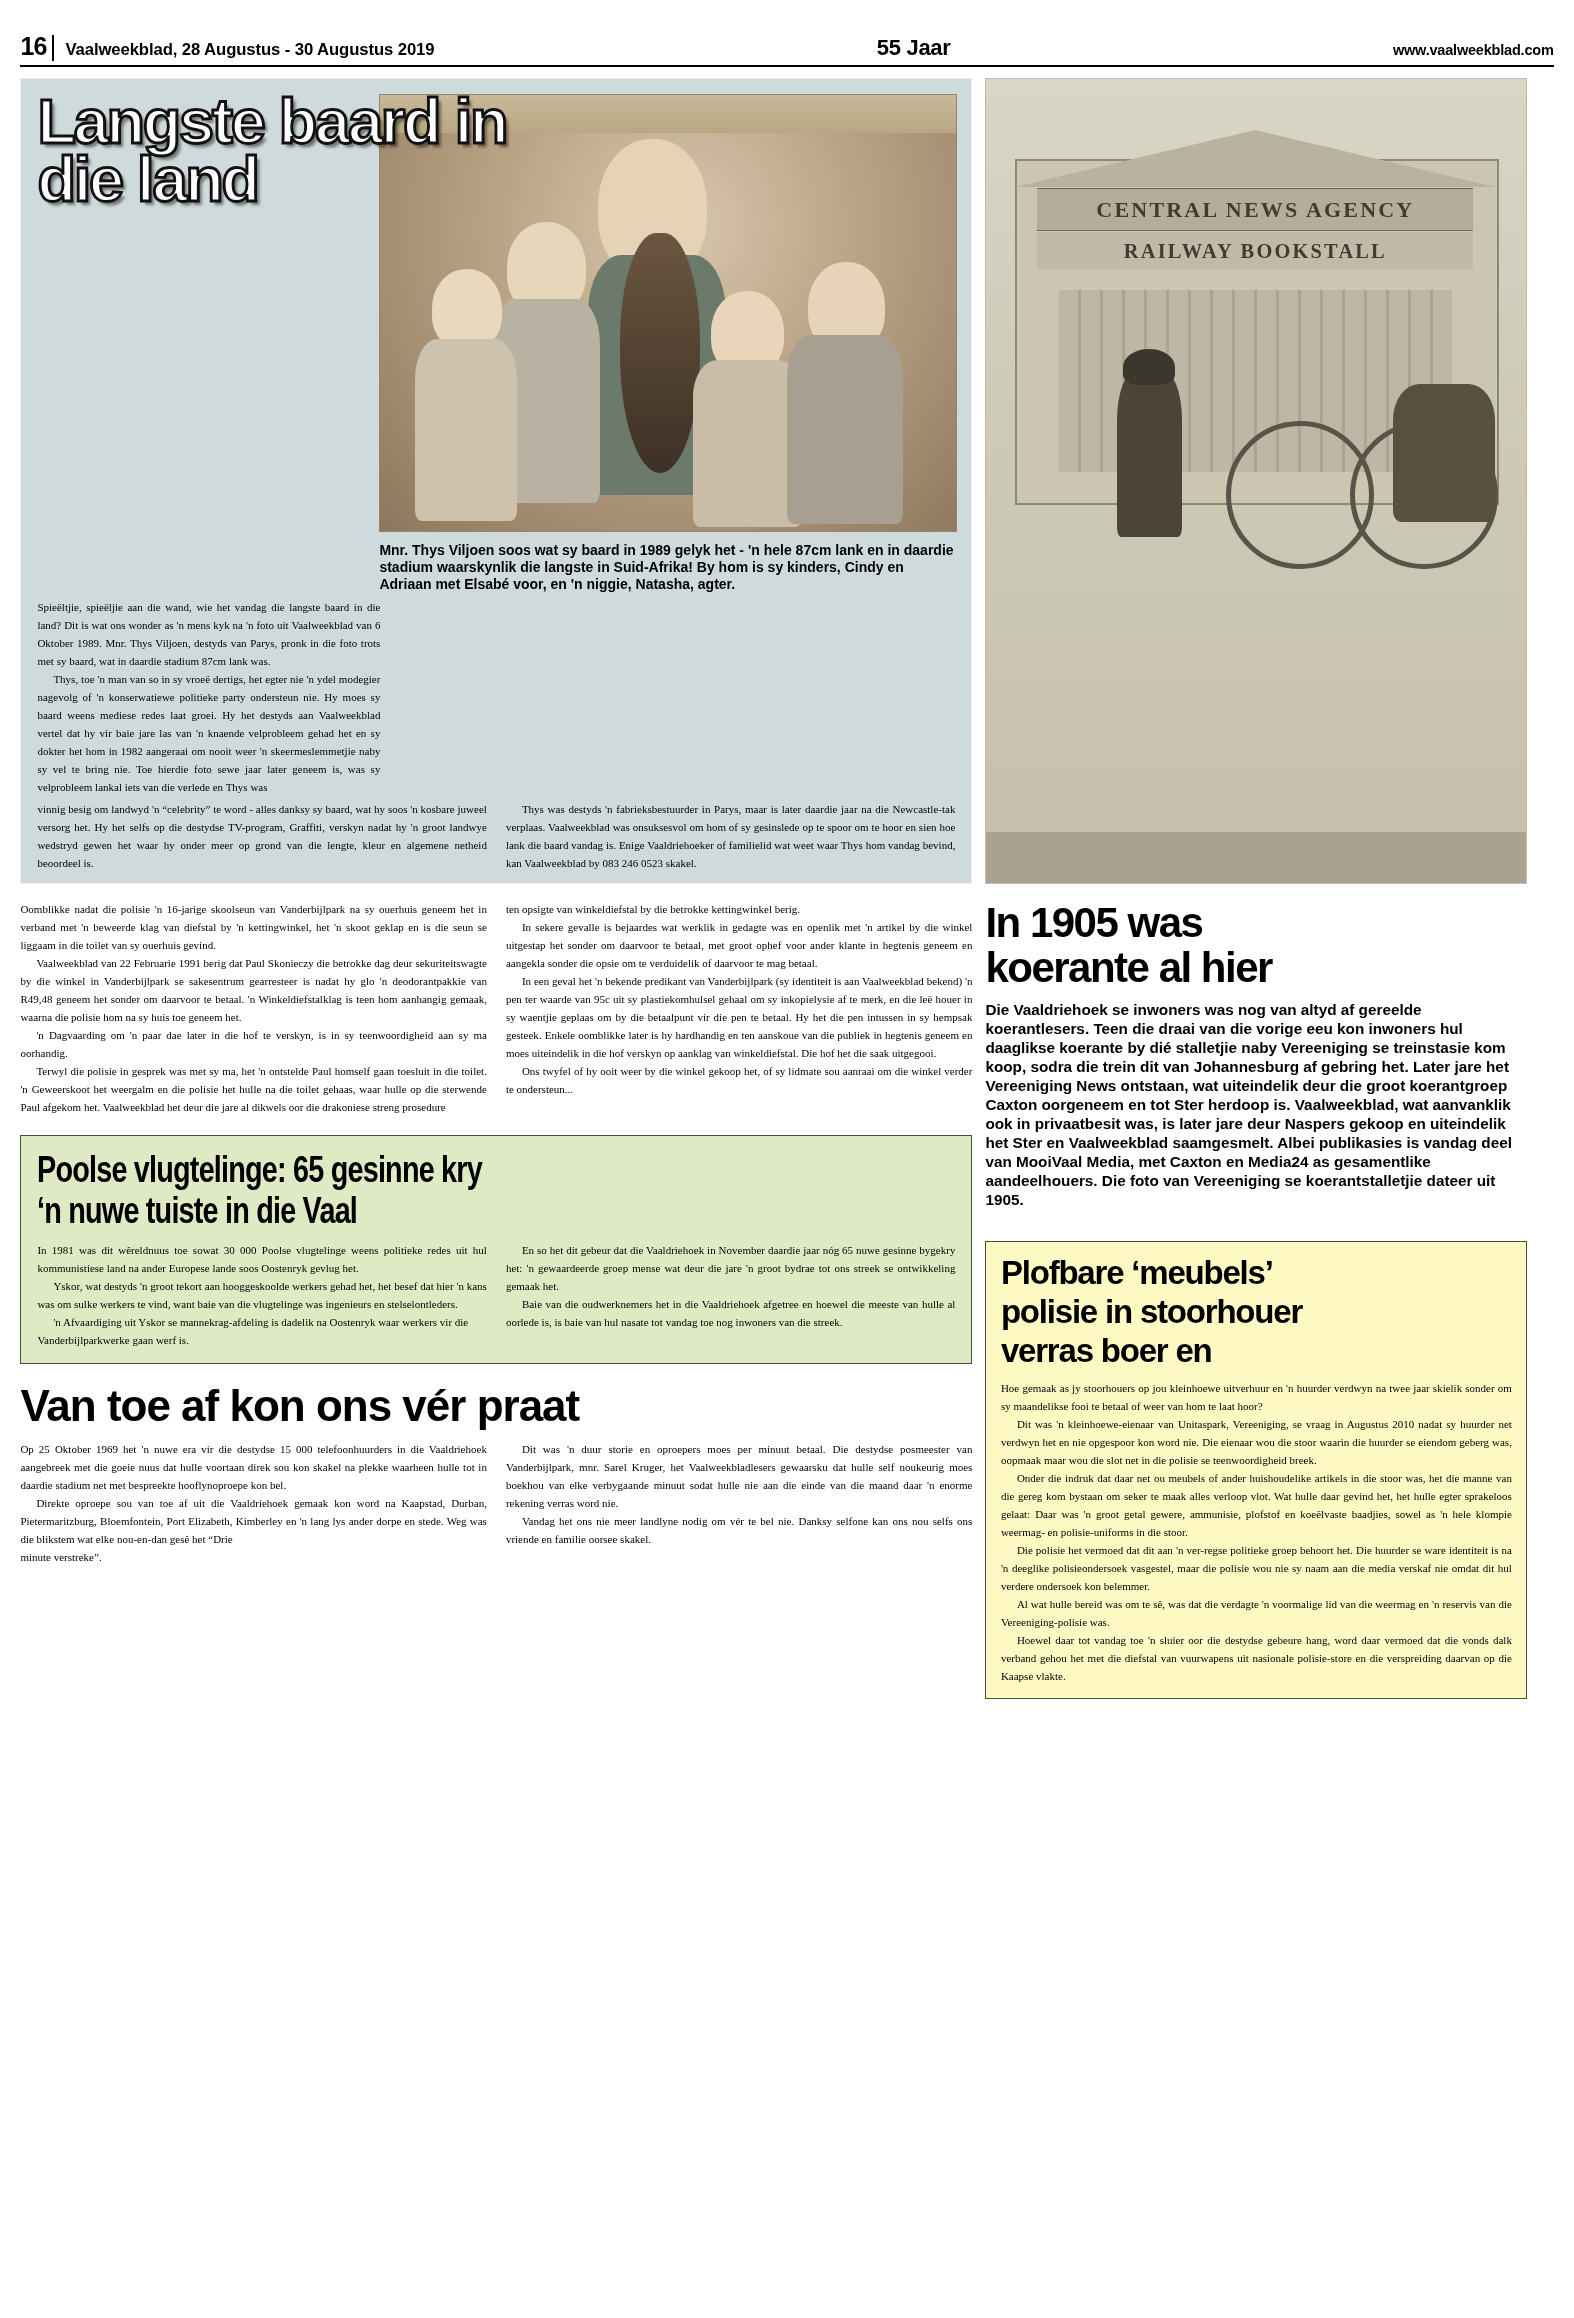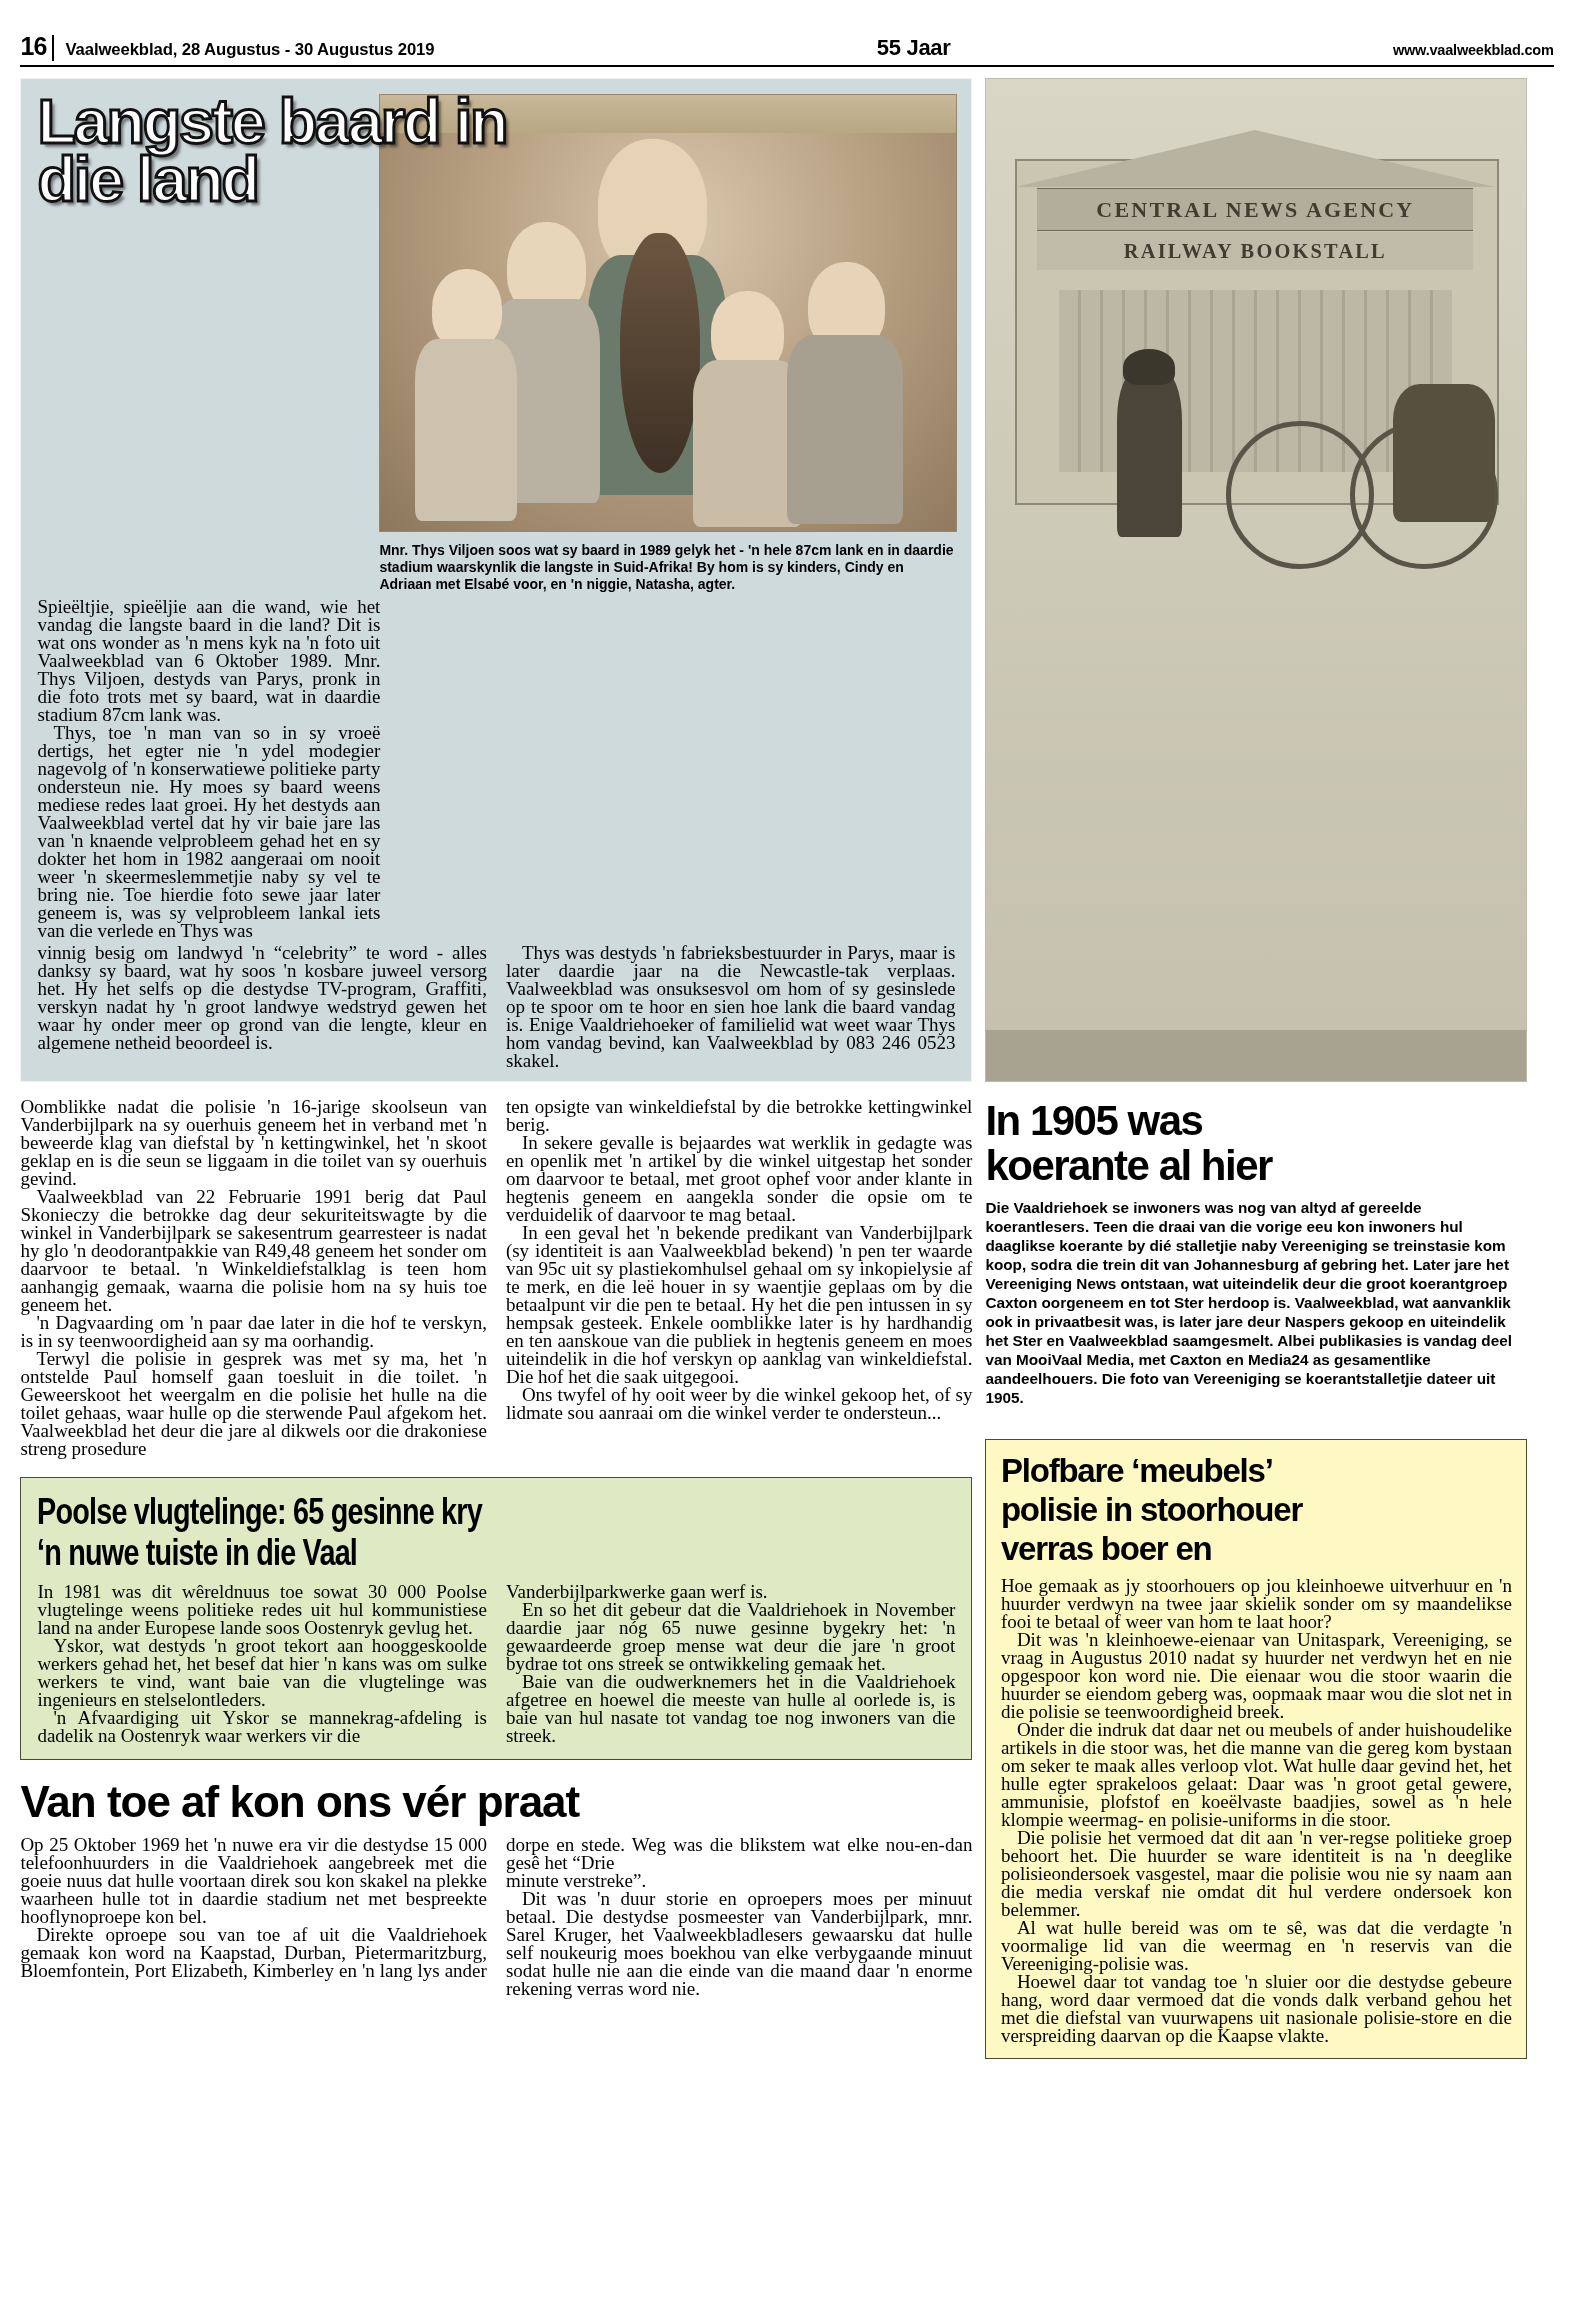--- a/index.html
+++ b/index.html
@@ -10,21 +10,21 @@
   .masthead{display:flex;align-items:flex-end;gap:0;padding:16px 0 0 0;height:45px;}
   .folio{font-family:"Liberation Sans",sans-serif;font-weight:bold;font-size:25px;line-height:30.5px;letter-spacing:-0.7px;padding-right:5px;}
   .mast-rule{border-left:2.2px solid #000;padding-left:11.6px;display:flex;align-items:baseline;flex:1;}
   .mast-pub{font-family:"Liberation Sans",sans-serif;font-weight:bold;font-size:16.7px;letter-spacing:-0.1px;white-space:nowrap;}
   .mast-mid{font-family:"Liberation Sans",sans-serif;font-weight:bold;font-size:22px;letter-spacing:-0.3px;margin:0 auto;white-space:nowrap;}
   .mast-url{font-family:"Liberation Sans",sans-serif;font-weight:bold;font-size:14.5px;letter-spacing:-0.2px;white-space:nowrap;}
   .mast-underline{border-bottom:2.2px solid #000;margin:4.4px 0 10.2px 0;}
 
   
   .cols2{column-count:2;column-gap:19px;}
-  p.body{font-size:19px;line-height:18px;text-align:justify;margin:0;text-indent:16px;hyphens:none;}
+  p.body{font-size:11px;line-height:18px;text-align:justify;margin:0;text-indent:16px;hyphens:none;}
   p.body.first{text-indent:0;}
   .hd-cond{font-family:"Liberation Sans",sans-serif;font-weight:bold;letter-spacing:-1px;transform:scaleX(.80);transform-origin:left center;white-space:nowrap;}
 
   
   .top{display:flex;gap:13px;align-items:stretch;}
   .feature{position:relative;width:952px;background:#cfdadd;border:1.5px solid #f0f0f0;box-sizing:border-box;padding:13px 16px 10.2px 16px;}
   .feat-title{position:relative;z-index:3;}
   .feat-title .ln{font-family:"Liberation Sans",sans-serif;font-weight:bold;font-size:63px;line-height:58px;color:#fff;
       -webkit-text-stroke:2.9px #111;letter-spacing:-2.2px;
       text-shadow:3.6px 4.4px 2.9px rgba(0,0,0,.45);white-space:nowrap;}
@@ -168,20 +168,21 @@
 
       <div style="margin-top:17.4px;">
         <h2 class="huge">
           <span class="hd-cond">Van toe af kon ons vér praat</span>
         </h2>
         <div class="cols2">
           <p class="body first">Op 25 Oktober 1969 het 'n nuwe era vir die destydse 15 000 telefoonhuurders in die Vaaldriehoek aangebreek met die goeie nuus dat hulle voortaan direk sou kon skakel na plekke waarheen hulle tot in daardie stadium net met bespreekte hooflynoproepe kon bel.</p>
           <p class="body">Direkte oproepe sou van toe af uit die Vaaldriehoek gemaak kon word na Kaapstad, Durban, Pietermaritzburg, Bloemfontein, Port Elizabeth, Kimberley en 'n lang lys ander dorpe en stede. Weg was die blikstem wat elke nou-en-dan gesê het “Drie</p>
           <p class="body first">minute verstreke”.</p>
           <p class="body">Dit was 'n duur storie en oproepers moes per minuut betaal. Die destydse posmeester van Vanderbijlpark, mnr. Sarel Kruger, het Vaalweekbladlesers gewaarsku dat hulle self noukeurig moes boekhou van elke verbygaande minuut sodat hulle nie aan die einde van die maand daar 'n enorme rekening verras word nie.</p>
+          <p class="body">Vandag het ons nie meer landlyne nodig om vér te bel nie. Danksy selfone kan ons nou selfs ons vriende en familie oorsee skakel.</p>
         </div>
       </div>
     </div>
 
     <div class="mid-right">
       <div>
         <h2 class="big2">
           <span style="display:block;font-family:'Liberation Sans',sans-serif;font-weight:bold;letter-spacing:-1.5px;">In 1905 was</span>
           <span style="display:block;font-family:'Liberation Sans',sans-serif;font-weight:bold;letter-spacing:-1.5px;">koerante al hier</span>
         </h2>

